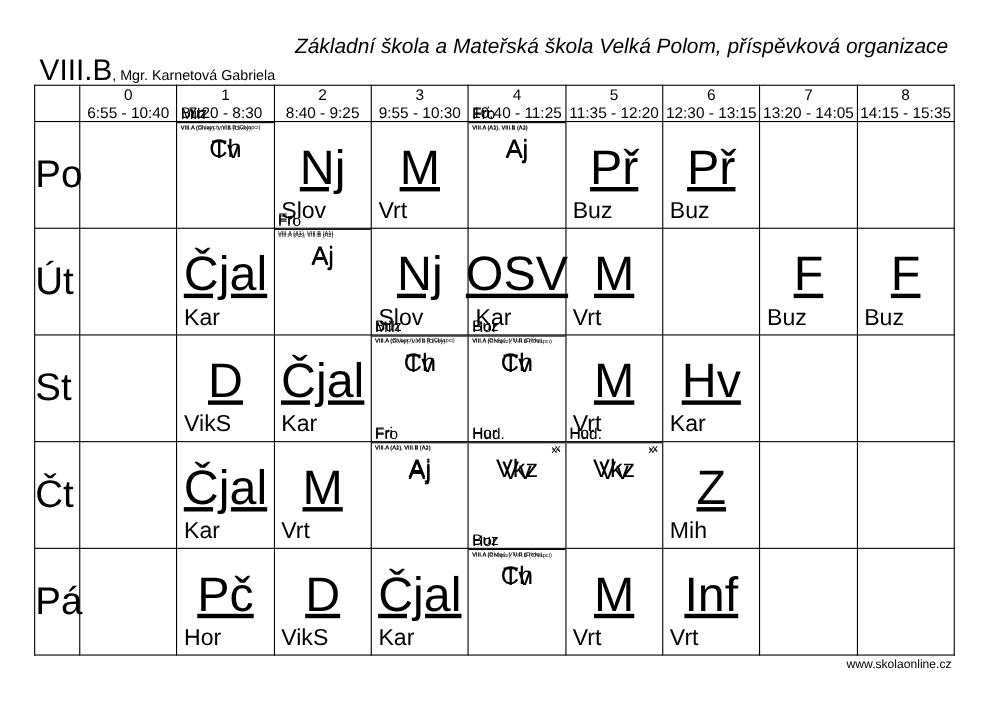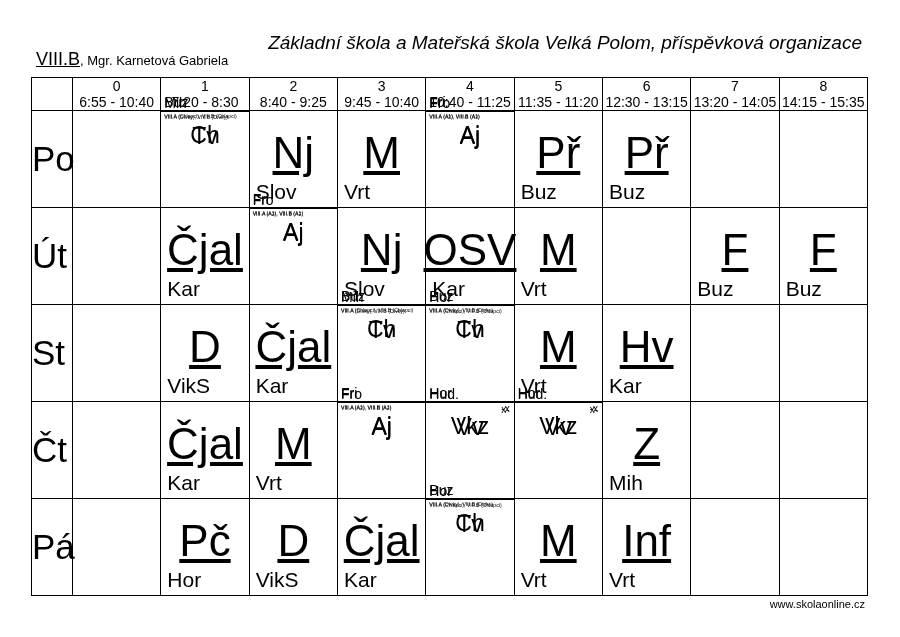--- a/index.html
+++ b/index.html
@@ -11,21 +11,21 @@
     color:#000;
     font-family:"Liberation Sans","DejaVu Sans",sans-serif;
   }
 
   .school-name {
     position:absolute; top:32px; right:38px;
     font-size:19px; white-space:nowrap;font-style:italic;
   }
 
   .page-title { position:absolute; left:36px; top:49px; white-space:nowrap; }
-  .page-title .cls { font-size:18px;text-decoration:underline; }
+  .page-title .cls { font-size:27px; }
   .page-title .cls-suffix { font-size:13px; }
 
   table.timetable {
     position:absolute; left:31px; top:77px;
     width:837px;
     border-collapse:collapse; table-layout:fixed;
   }
   .timetable th, .timetable td {
     border:1.5px solid #000;
     padding:0; font-weight:normal;
@@ -97,29 +97,29 @@
         <th class="period-header">
           <div class="period-num">1</div>
           <div class="period-time">7:20 - 8:30</div>
         </th>
         <th class="period-header">
           <div class="period-num">2</div>
           <div class="period-time">8:40 - 9:25</div>
         </th>
         <th class="period-header">
           <div class="period-num">3</div>
-          <div class="period-time">9:45 - 10:40</div>
+          <div class="period-time">9:55 - 10:30</div>
         </th>
         <th class="period-header">
           <div class="period-num">4</div>
           <div class="period-time">10:40 - 11:25</div>
         </th>
         <th class="period-header">
           <div class="period-num">5</div>
-          <div class="period-time">11:35 - 11:20</div>
+          <div class="period-time">11:35 - 12:20</div>
         </th>
         <th class="period-header">
           <div class="period-num">6</div>
           <div class="period-time">12:30 - 13:15</div>
         </th>
         <th class="period-header">
           <div class="period-num">7</div>
           <div class="period-time">13:20 - 14:05</div>
         </th>
         <th class="period-header">

